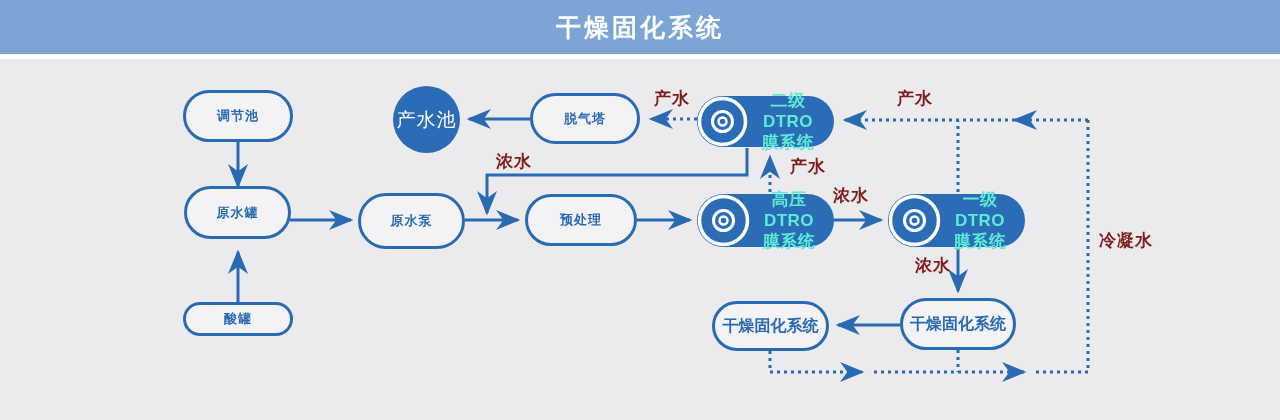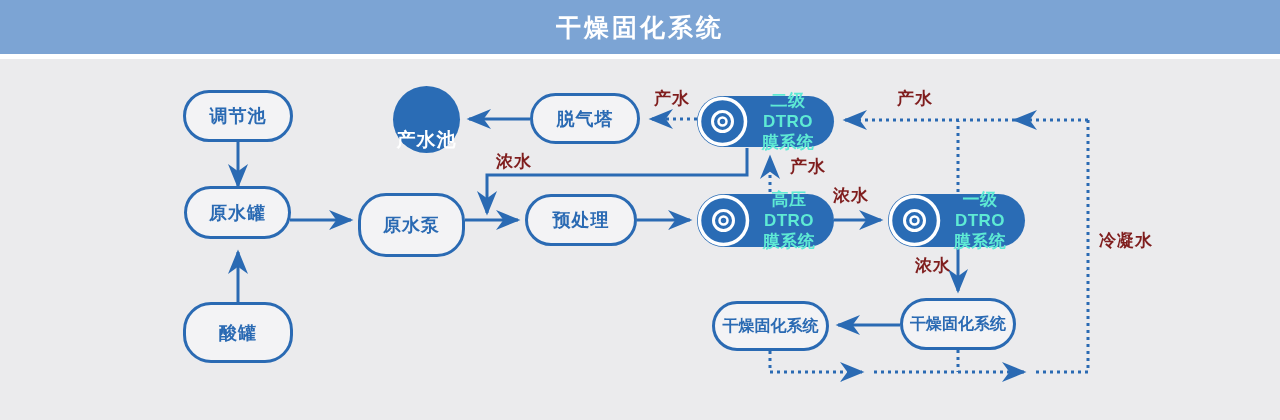--- a/index.html
+++ b/index.html
@@ -17,27 +17,27 @@
   }
   #canvas{
     position:absolute;left:0;top:59px;width:1280px;height:361px;
     background:#ebebed;
   }
   #lines{position:absolute;left:0;top:0;width:1280px;height:420px;pointer-events:none;}
   .pill{
     position:absolute;box-sizing:border-box;
     border:3px solid #2a6ab3;border-radius:28px;background:#f3f3f5;
     display:flex;align-items:center;justify-content:center;
-    color:#2a6ab3;font-weight:bold;font-size:18px;letter-spacing:1px;
+    color:#2a6ab3;font-weight:bold;font-size:13px;letter-spacing:1px;
   }
   .pill.small-text{font-size:16px;letter-spacing:0;}
   .circle-node{
     position:absolute;border-radius:50%;background:#2a6cb5;
-    display:flex;align-items:flex-end;justify-content:center;
-    color:#fff;font-weight:bold;font-size:19px;letter-spacing:1px;
+    display:flex;align-items:center;justify-content:center;
+    color:#fff;font-weight:normal;font-size:19px;letter-spacing:1px;
   }
   .dtro{
     position:absolute;box-sizing:border-box;border-radius:28px;background:#2a6cb5;
     display:flex;align-items:center;
   }
   .dtro .disc{flex:0 0 auto;margin-left:0;}
   .dtro .txt{
     flex:1;text-align:center;color:#5eead4;font-weight:bold;font-size:17px;
     line-height:1.25;letter-spacing:0.5px;padding-right:6px;
   }
@@ -91,24 +91,24 @@
       </g>
     </g>
   </svg>
 
   <div class="pill" style="left:183px;top:90px;width:110px;height:52px;">
     <span>调节池</span>
   </div>
   <div class="pill" style="left:184px;top:186px;width:107px;height:53px;">
     <span>原水罐</span>
   </div>
-  <div class="pill" style="left:183px;top:302px;width:110px;height:61px;">
+  <div class="pill" style="left:183px;top:302px;width:110px;height:34px;">
     <span>酸罐</span>
   </div>
-  <div class="pill" style="left:358px;top:193px;width:107px;height:64px;text-align:right;">
+  <div class="pill" style="left:358px;top:193px;width:107px;height:56px;text-align:right;">
     <span>原水泵</span>
   </div>
   <div class="pill" style="left:525px;top:194px;width:112px;height:52px;">
     <span>预处理</span>
   </div>
   <div class="pill" style="left:530px;top:93px;width:110px;height:51px;">
     <span>脱气塔</span>
   </div>
   <div class="pill small-text" style="left:712px;top:301px;width:117px;height:50px;text-align:right;">
     <span>干燥固化系统</span>

